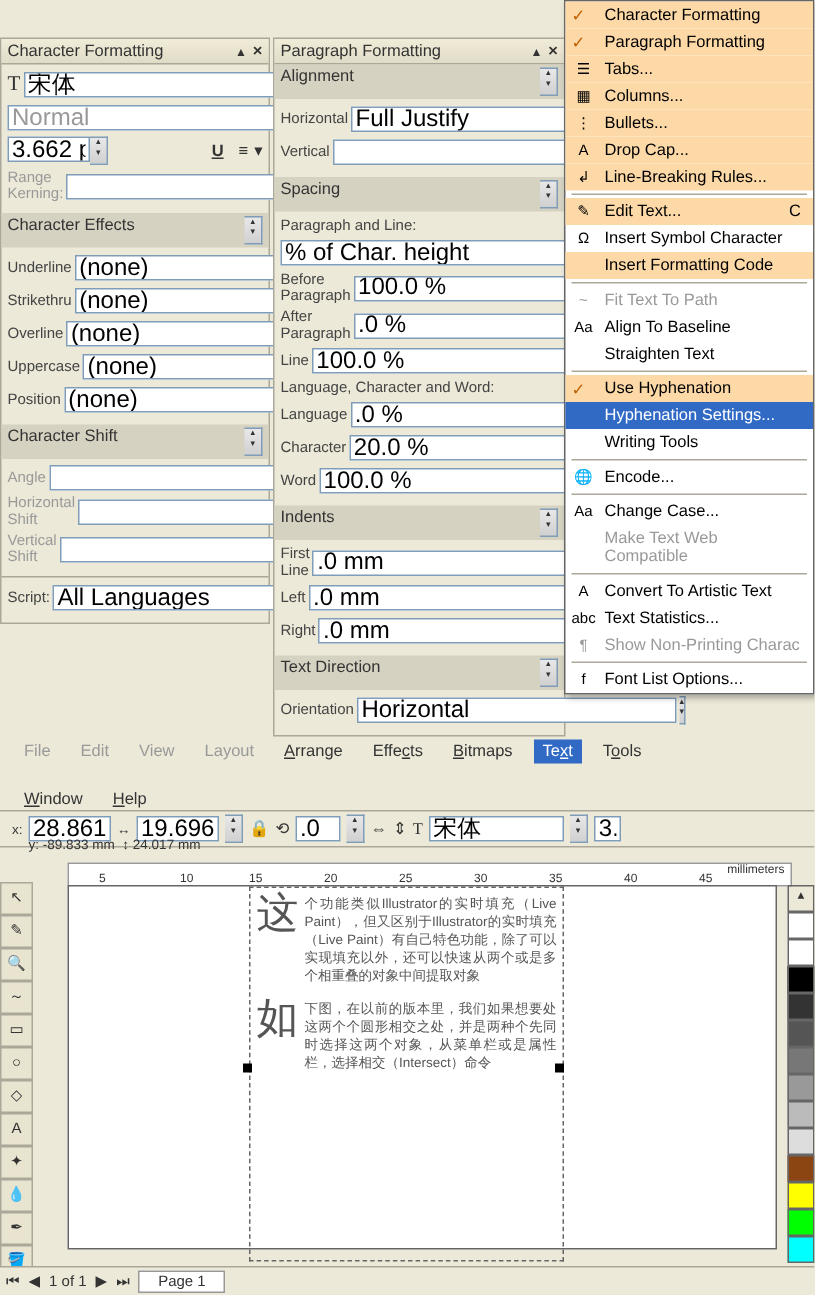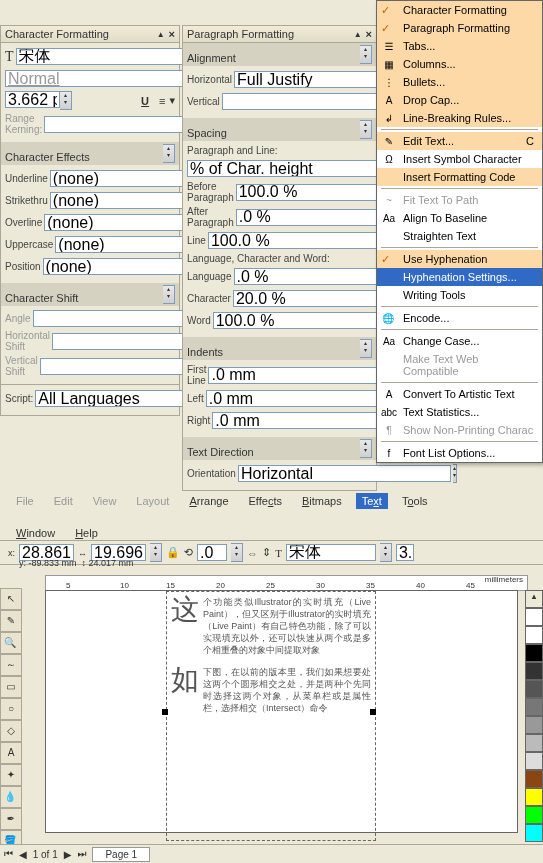--- a/index.html
+++ b/index.html
@@ -1,21 +1,21 @@
 <!DOCTYPE html>
 <html><head>
 <meta charset="utf-8">
 <style>
 body{margin:0;font-family:Arial,sans-serif;font-size:11px;background:#ece9d8;color:#333;width:543px;height:863px;overflow:hidden;position:relative}
 .panel{background:#ece9d8;border:1px solid #aca899;margin:0;position:absolute}
 .panel-header{background:linear-gradient(#f0ecd8,#e0dcc8);border-bottom:1px solid #aca899;padding:2px 4px;font-size:11px;display:flex;align-items:center;gap:4px}
 .panel-header .title{flex:1}
 .panel-header .tri{font-size:8px}
 .panel-header .x{font-weight:bold;cursor:pointer}
-.section-header{background:#d6d2c2;padding:2px 4px;font-size:11px;display:flex;align-items:flex-end}
+.section-header{background:#d6d2c2;padding:2px 4px;font-size:11px;display:flex;align-items:flex-start}
 .section-header .title{flex:1}
 .panel-body{padding:4px}
 .row{display:flex;align-items:center;margin-bottom:3px;gap:2px}
 .lbl{font-size:10px;width:74px;color:#444}
 input[type=text],select,.combo{font-size:16px;height:17px;background:#fff;border:1px solid #7f9db9;padding:0 2px;box-sizing:border-box}
 .disabled{color:#999}
 .spinner{width:11px;height:17px;background:linear-gradient(#e8e8e8,#d0d0d0);border:1px solid #7f9db9;border-left:none;display:flex;flex-direction:column;font-size:6px;line-height:7px;text-align:center;color:#333}
 .spin-box{display:flex}
 .menu{position:absolute;right:0;top:0;width:165px;background:#fff;border:1px solid #666;box-shadow:2px 2px 4px rgba(0,0,0,.3);z-index:100}
 .menu-item{display:flex;align-items:center;padding:3px 8px 3px 26px;font-size:11px;position:relative;color:#000}
@@ -53,21 +53,21 @@
  <div class="panel-body">
   <div class="row">
         <span style="font-family:serif;font-size:14px">T</span>
         <input type="text" style="flex: 1 1 0%;" value="宋体">
         <div class="spinner">
           <div>▴</div>
           <div>▾</div>
         </div>
       </div>
   <div class="row">
-        <input type="text" style="flex: 1 1 0%; text-decoration: underline;" class="disabled" value="Normal">
+        <input type="text" style="flex: 1 1 0%;" class="disabled" value="Normal">
         <div class="spinner">
           <div>▴</div>
           <div>▾</div>
         </div>
       </div>
   <div class="row">
    <div class="spin-box">
           <input type="text" style="width: 55px;" value="3.662 pt">
           <div class="spinner">
             <div>▴</div>

